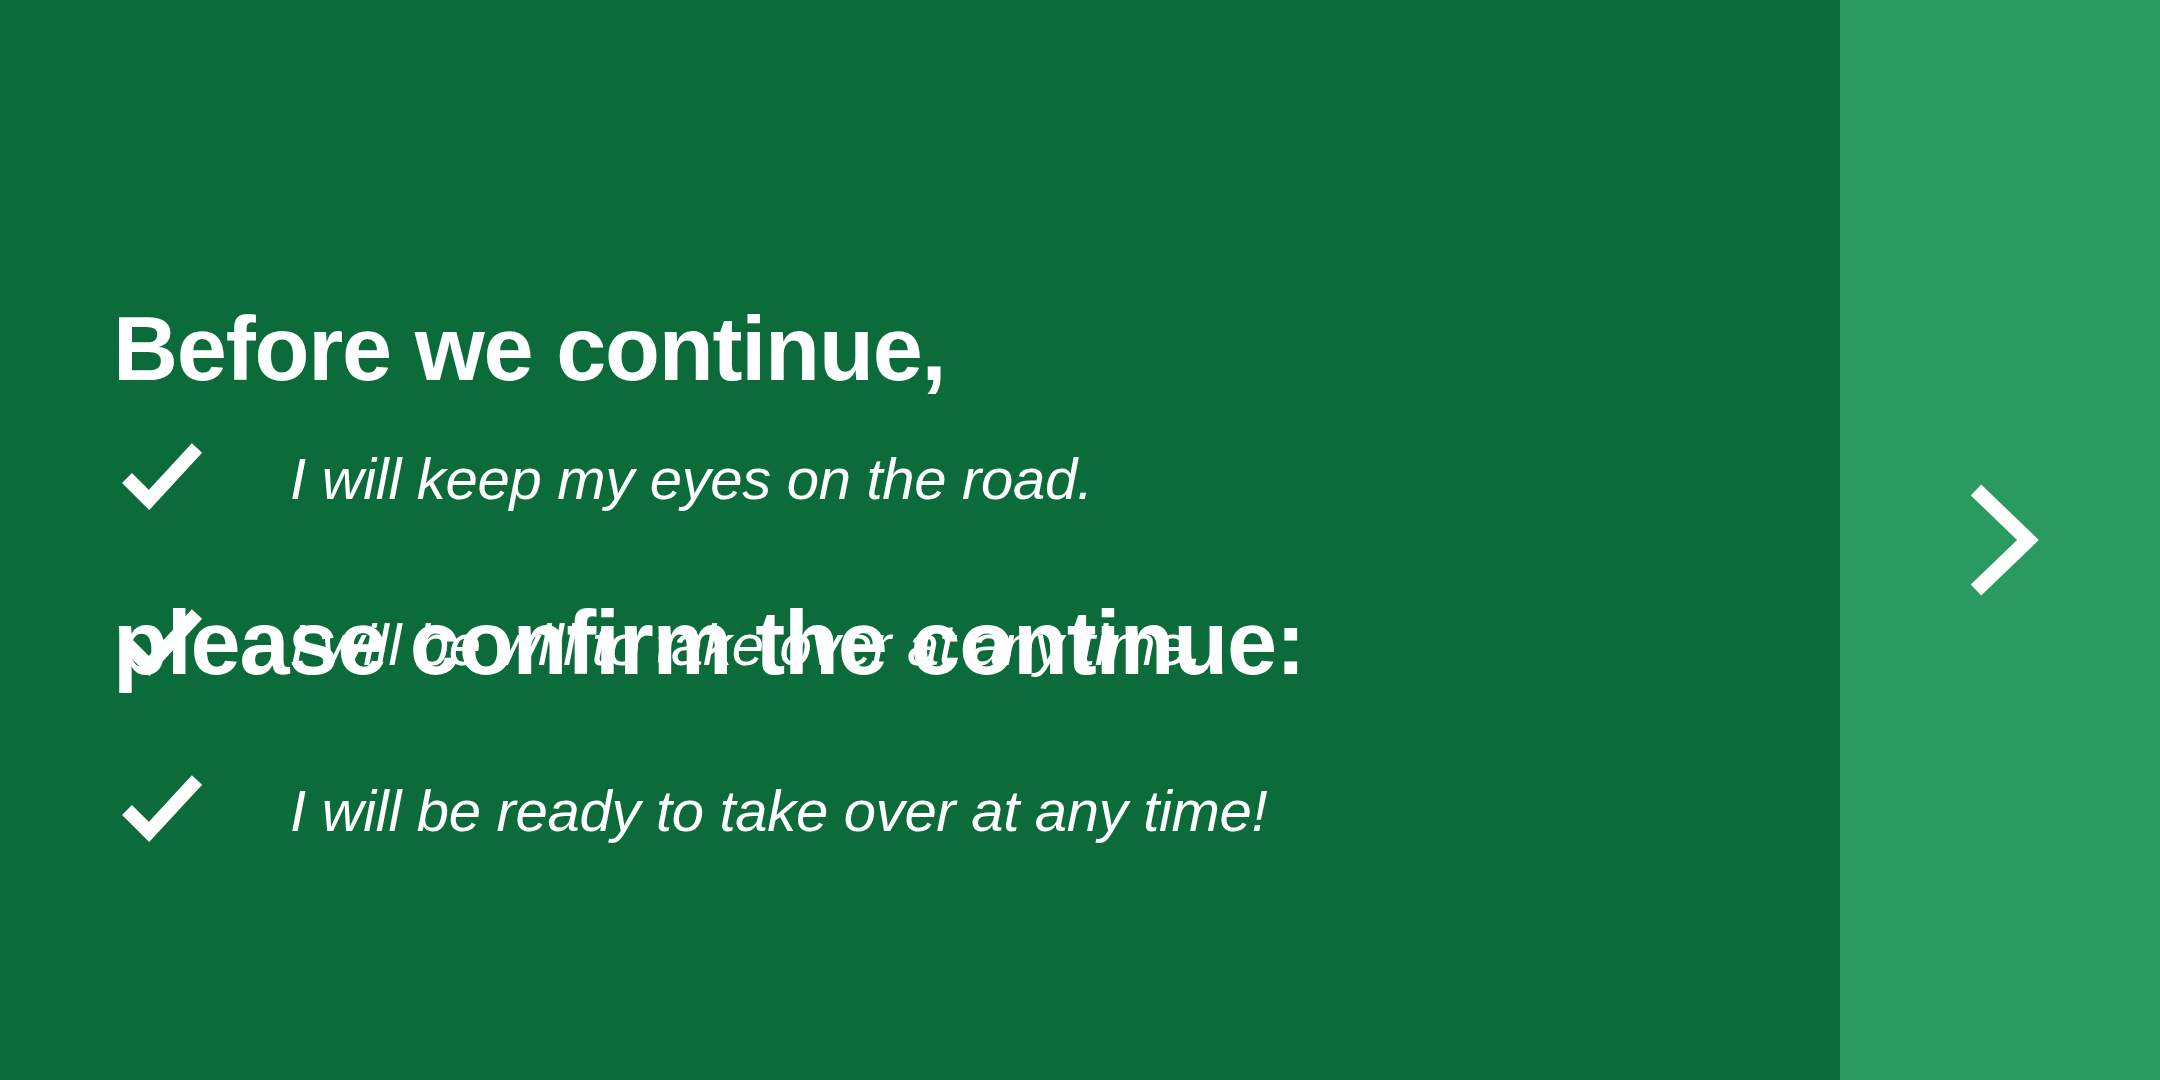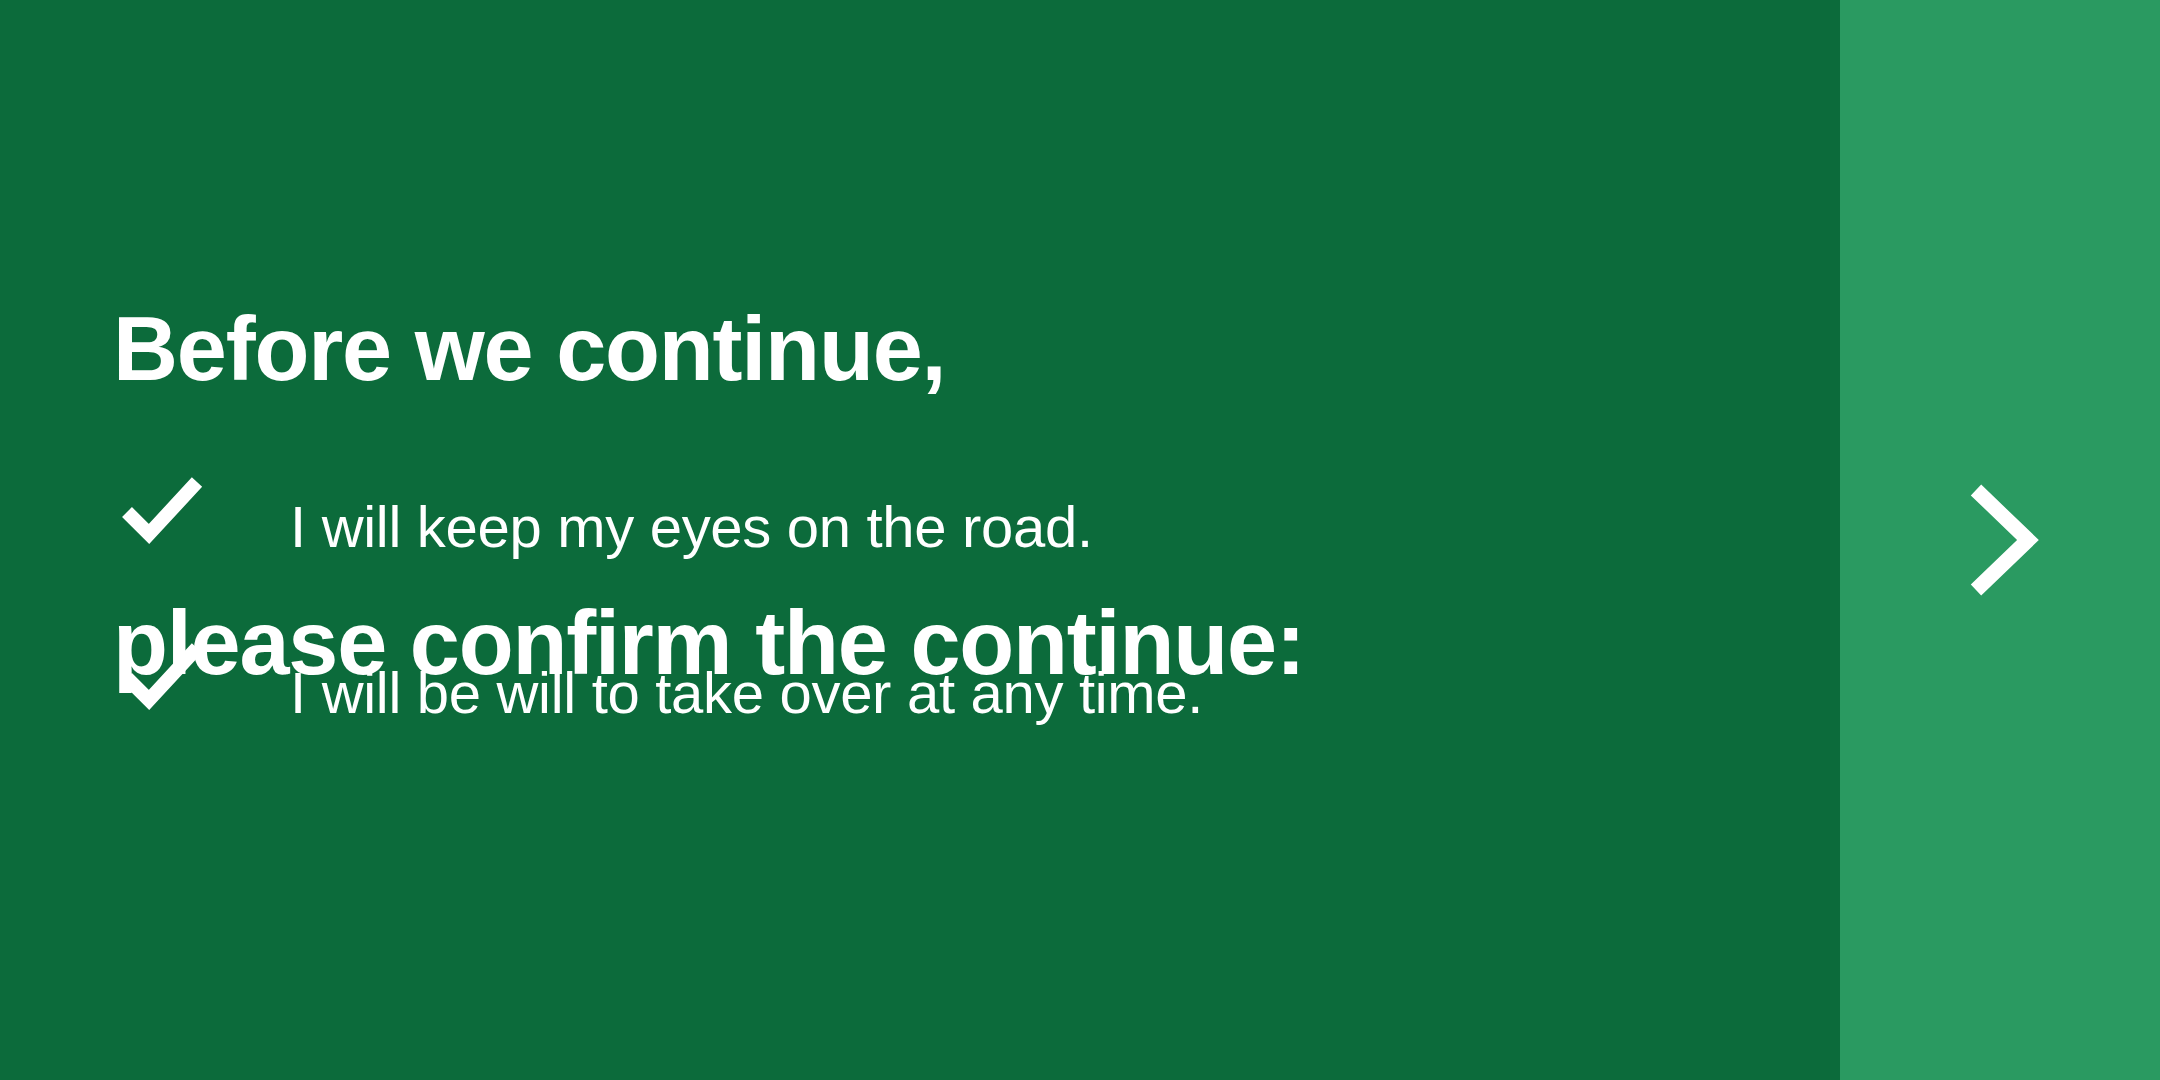--- a/index.html
+++ b/index.html
@@ -49,21 +49,22 @@
   #checklist {
     position: absolute;
     left: 113px;
     top: 396px;
     width: 1600px;
   }
   .check-row {
     position: relative;
     height: 166px;
     display: flex;
-    align-items: flex-end;
+    align-items: center;
+    font-style: italic;
   }
   .check-mark {
     position: relative;
     width: 96px;
     height: 96px;
     flex: 0 0 96px;
     margin-top: 2px;
   }
   .check-mark svg {
     display: block;
@@ -131,20 +132,28 @@
 
       <div class="check-row">
         <span class="check-mark">
           <svg viewBox="0 0 96 96" xmlns="http://www.w3.org/2000/svg" aria-hidden="true">
             <path d="M14 46 L36 68 L84 16" fill="none" stroke="#ffffff" stroke-width="14" stroke-linecap="butt" stroke-linejoin="miter"></path>
           </svg>
         </span>
         <span class="check-label">I will be will to take over at any time.</span>
       </div>
 
+      <div class="check-row">
+        <span class="check-mark">
+          <svg viewBox="0 0 96 96" xmlns="http://www.w3.org/2000/svg" aria-hidden="true">
+            <path d="M14 46 L36 68 L84 16" fill="none" stroke="#ffffff" stroke-width="14" stroke-linecap="butt" stroke-linejoin="miter"></path>
+          </svg>
+        </span>
+        <span class="check-label">I will be ready to take over at any time!</span>
+      </div>
 
     </div>
   </div>
 
   <div id="next-panel">
     <span id="next-chevron">
       <svg viewBox="0 0 90 120" xmlns="http://www.w3.org/2000/svg" aria-hidden="true">
         <path d="M21 10 L73 60 L21 110" fill="none" stroke="#ffffff" stroke-width="15" stroke-linecap="butt" stroke-linejoin="miter"></path>
       </svg>
     </span>

